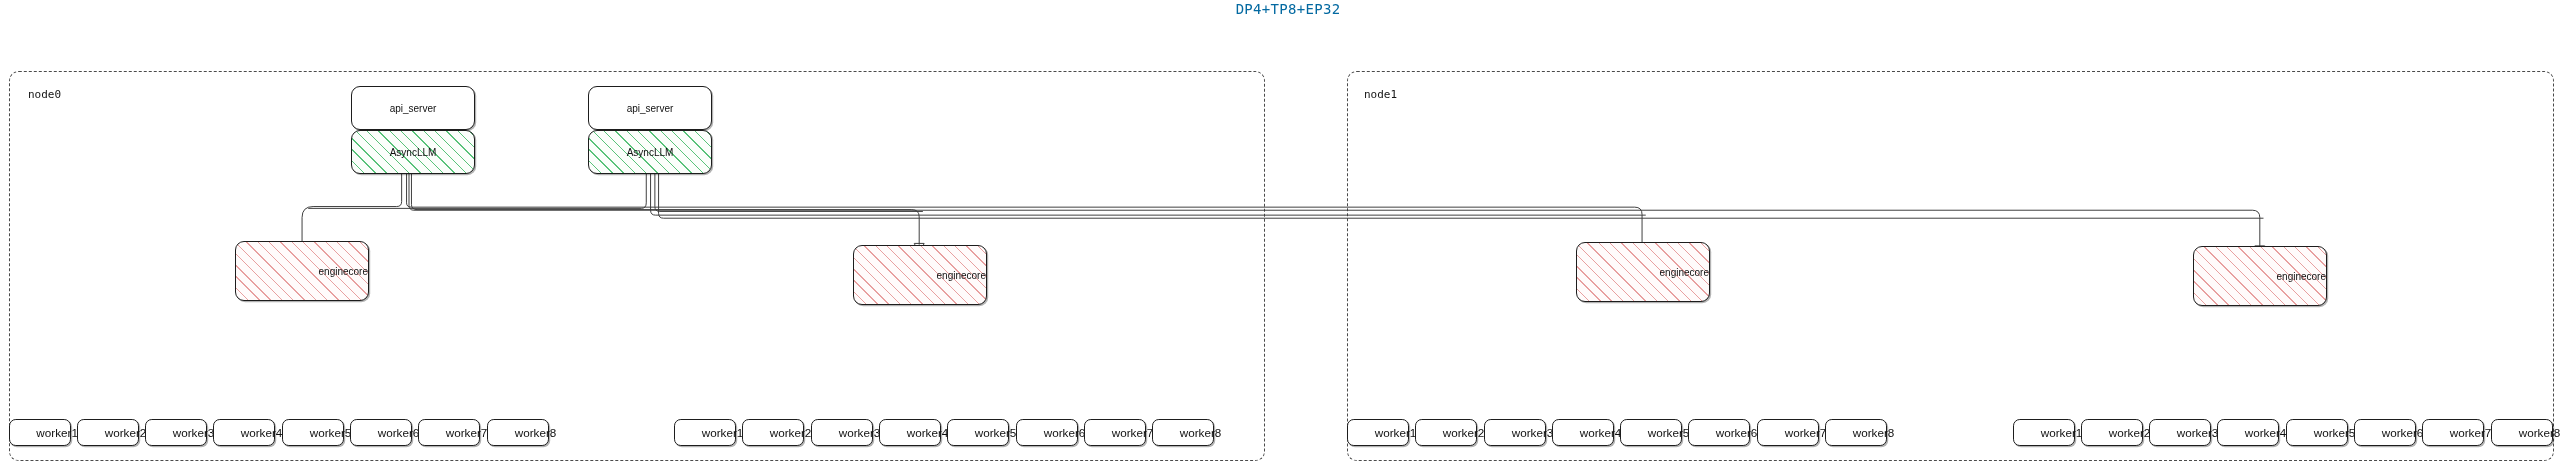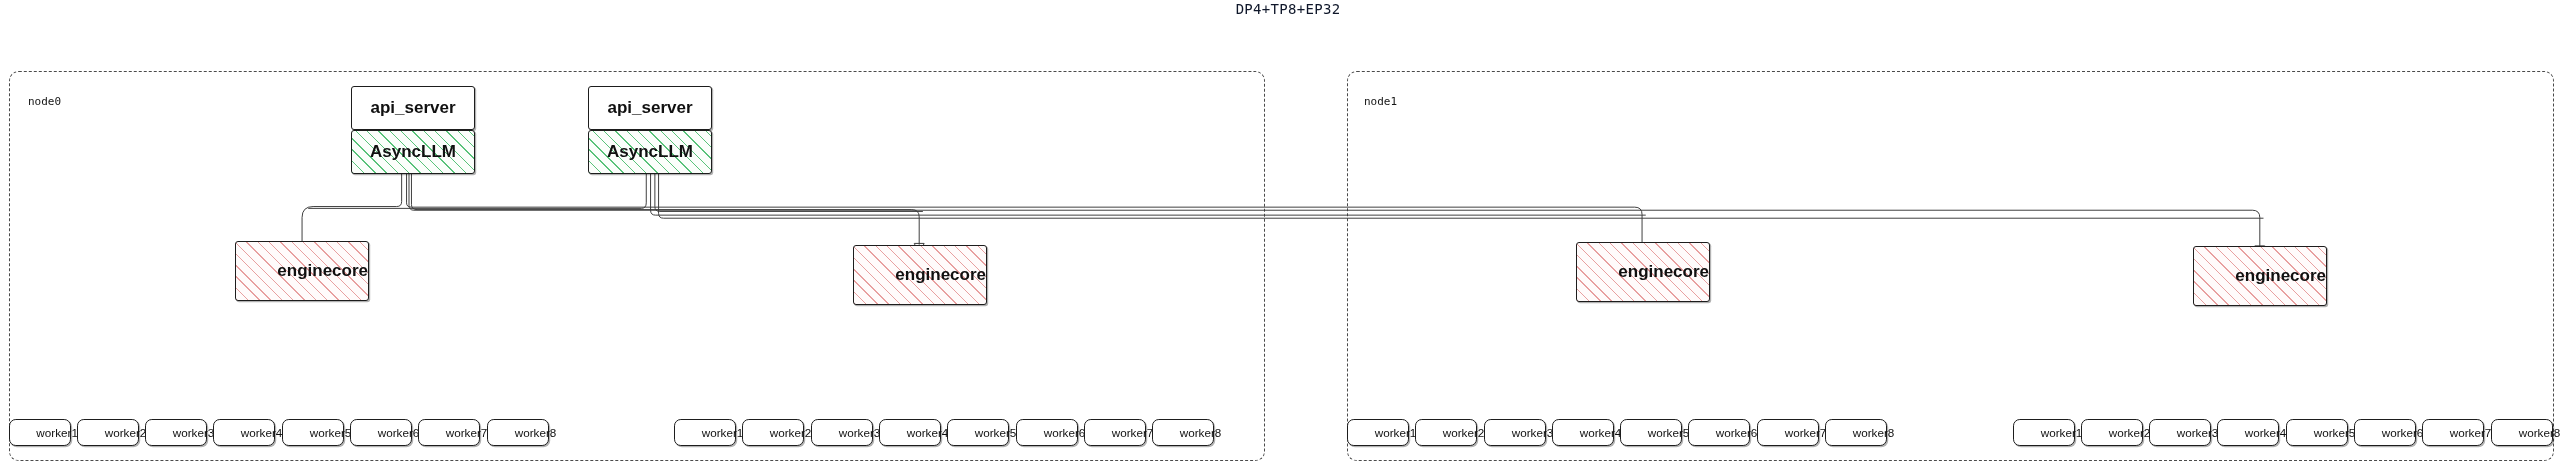--- a/index.html
+++ b/index.html
@@ -25,58 +25,56 @@
   
   .diagram-title {
     position: absolute;
     top: 0px;
     left: 0;
     width: 2576px;
     text-align: center;
     font-family: "DejaVu Sans Mono", "Liberation Mono", monospace;
     font-size: 14px;
     letter-spacing: 0.3px;
-    color: #0f172a;
+    color: #0369a1;
     line-height: 18.5px;
     white-space: nowrap;
   }
 
   
   .cluster {
     position: absolute;
     box-sizing: border-box;
     border: 1.5px dashed #4a4a4a;
     border-radius: 9.8px;
     background: transparent;
   }
   .cluster-label {
     position: absolute;
     font-family: "DejaVu Sans Mono", "Liberation Mono", monospace;
     font-size: 11px;
     color: #141414;
     white-space: nowrap;
     line-height: 12.3px;
-    margin-top: 7px;
   }
 
   
   .nodebox {
     position: absolute;
     box-sizing: border-box;
     border: 1.8px solid #1d1d1d;
-    border-radius: 3px;
+    border-radius: 9px;
     display: flex;
     align-items: center;
     justify-content: center;
     background: #ffffff;
     color: #101010;
-    font-size: 17px;
+    font-size: 10px;
     white-space: nowrap;
     box-shadow: 1.2px 1.2px 0 rgba(0,0,0,0.30);
-    font-weight: bold;
   }
 
   
   .box-api {
     background: #ffffff;
   }
 
   
   .box-async {
     background-color: #fbfefb;

